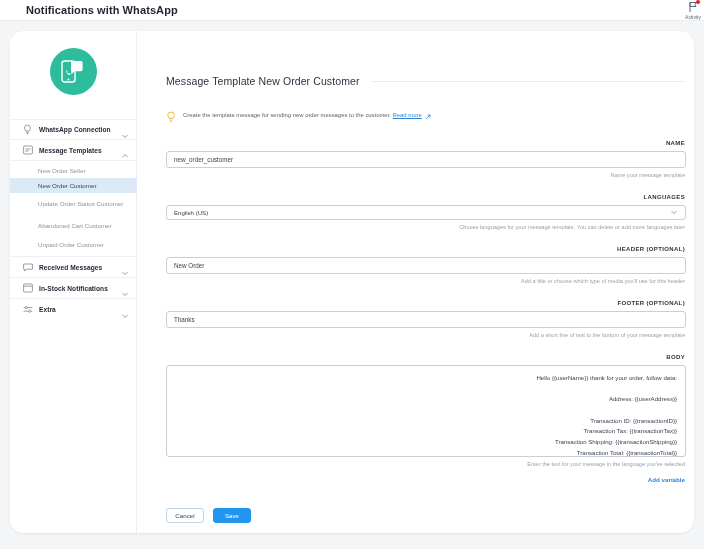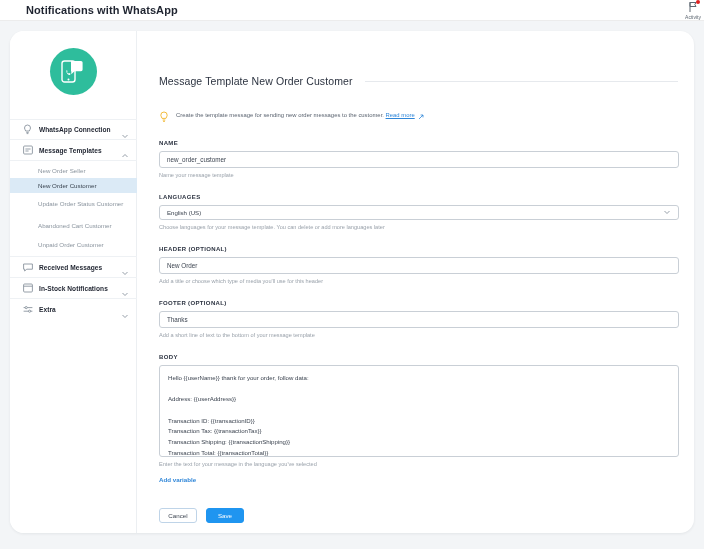--- a/index.html
+++ b/index.html
@@ -87,22 +87,23 @@
     padding-left: 28px; padding-right: 8px;
     font-size: 6.2px; color: #8a949e; cursor: pointer; line-height: 1.25;
   }
   .subitem.tall { height: 22px; }
   .subitem.active {
     background: #dbeaf6; color: #3a4450; font-weight: normal;
   }
 
   
   .content {
-    position: absolute; left: 127px; top: 0; width: 557px; height: 502px;
+    position: absolute; left: 134px; top: 0; width: 557px; height: 502px;
     padding: 44px 16px 0 22px;
+    text-align: right;
   }
   .page-head { display: flex; align-items: center; }
   .page-title {
     font-size: 10.5px; color: #2c3340; white-space: nowrap; letter-spacing: .1px;
   }
   .page-rule { flex: 1 1 auto; height: 1px; background: #e6e9ed; margin-left: 12px; }
 
   .hint { display: flex; align-items: center; margin-top: 19px; }
   .hint .bulb { width: 10px; height: 12px; margin-right: 7px; flex: 0 0 10px; }
   .hint-text { font-size: 5.9px; color: #5b6470; }

